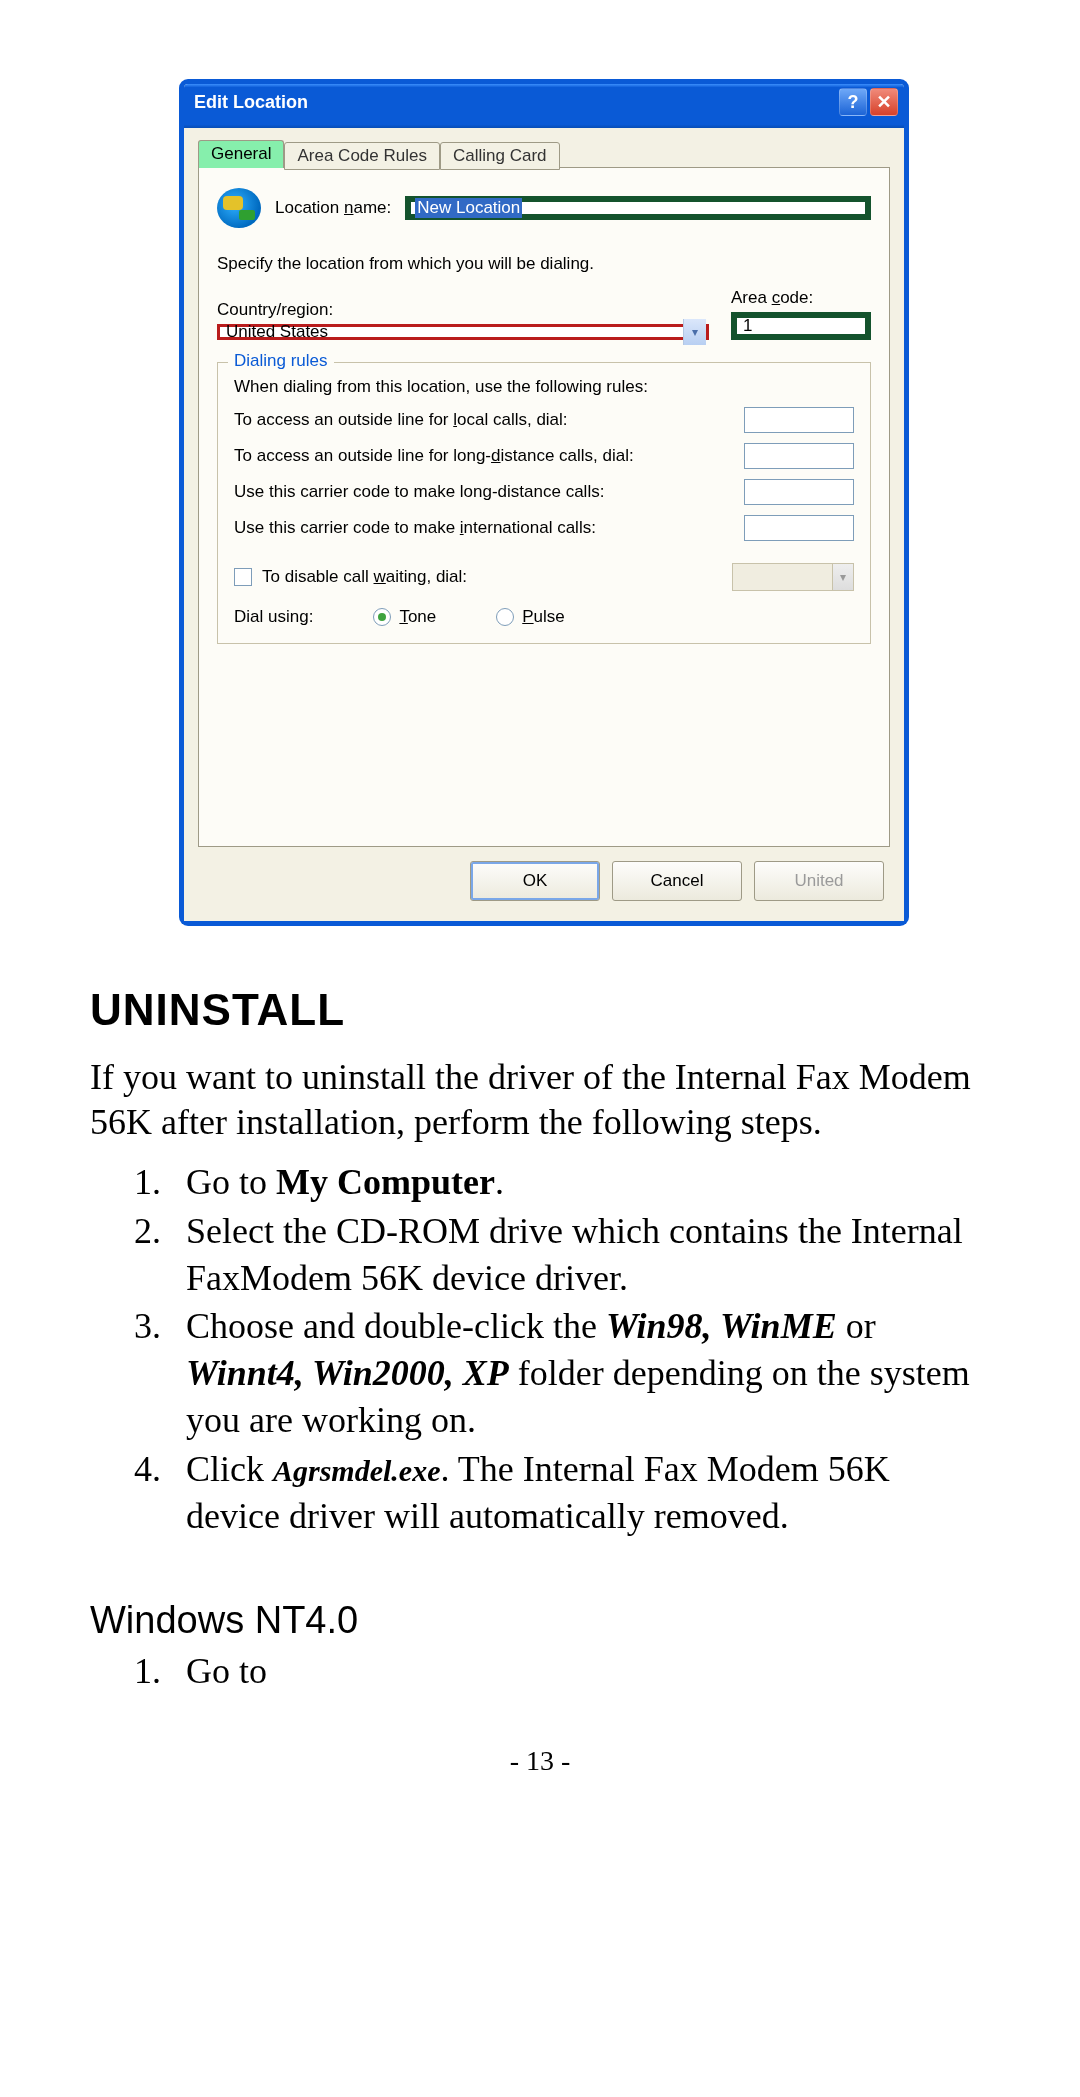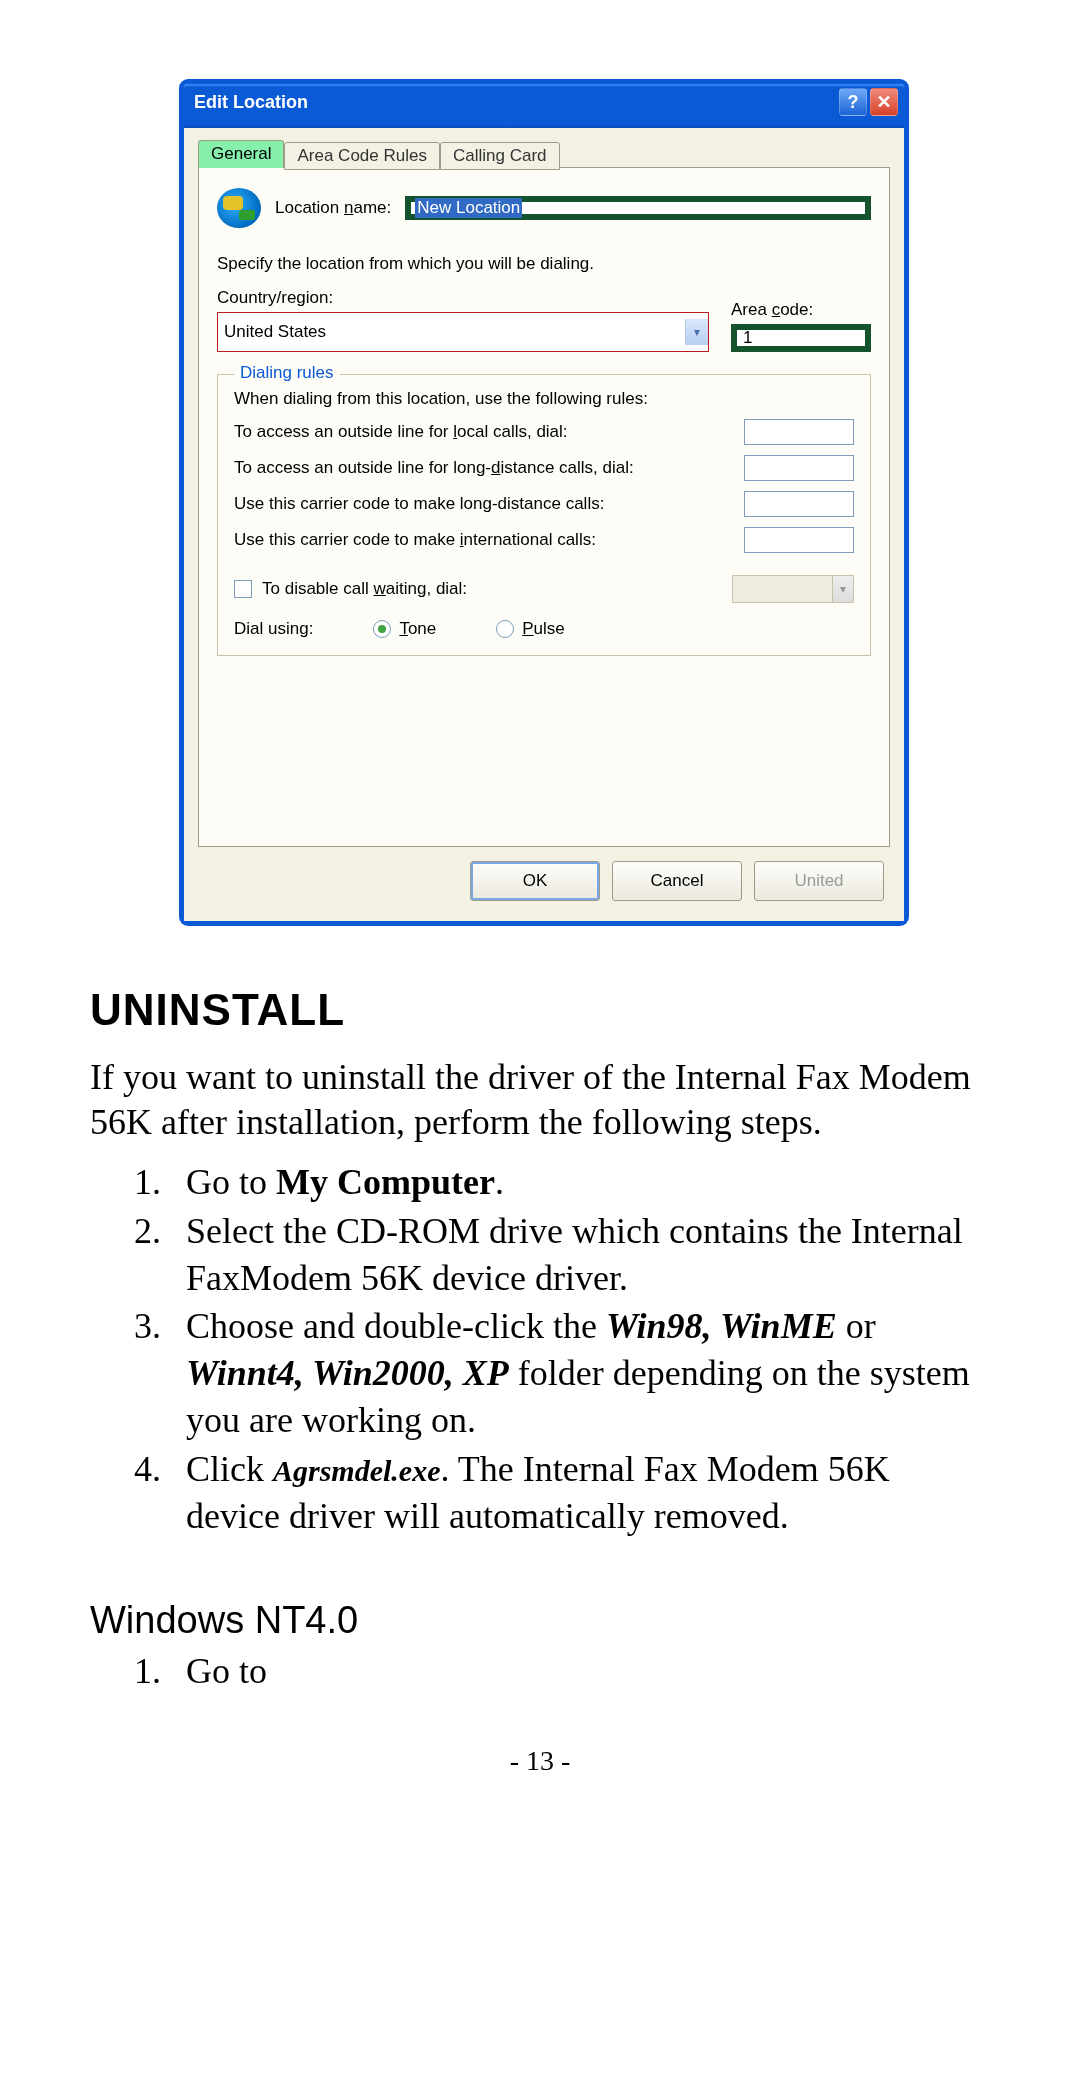--- a/index.html
+++ b/index.html
@@ -127,41 +127,41 @@
     color:#fff;
     padding: 0 2px;
     line-height: 20px;
   }
   .hint { margin: 0 0 14px 0; }
   .cr-row { display:flex; gap:22px; align-items:flex-end; }
   .cr-col { display:flex; flex-direction:column; gap:4px; }
   .cr-col label { font-size:17px; }
   .combo {
     display:flex; align-items:center;
-    border:1px solid #b91c1c; background:#fff;
-    height:40px; box-sizing:border-box;
+    border:3px solid #b91c1c; background:#fff;
+    height:16px; box-sizing:border-box;
     padding:0 0 0 6px;
   }
   .combo .combo-text { flex:1; }
   .combo .combo-arrow {
     width:22px; height:26px;
     background: linear-gradient(#dbe7fb,#b8cff2);
     border-left:1px solid #b3c7e3;
     display:flex; align-items:center; justify-content:center;
     color:#4a6ea9; font-size:12px;
   }
   .fieldset {
     border: 1px solid #c8c2aa;
     margin-top: 22px;
     padding: 14px 16px 16px 16px;
     position: relative;
   }
   .fieldset .legend {
     position: absolute;
-    top: -12px; left: 16px;
+    top: -12px; left: 10px;
     background: #fdfcf7;
     padding: 0 6px;
     color: #0a5ad6;
     font-size: 17px;
   }
   .rule-row {
     display:flex; align-items:center; justify-content:space-between;
     margin: 10px 0;
   }
   .rule-row .rlabel { font-size:17px; }

